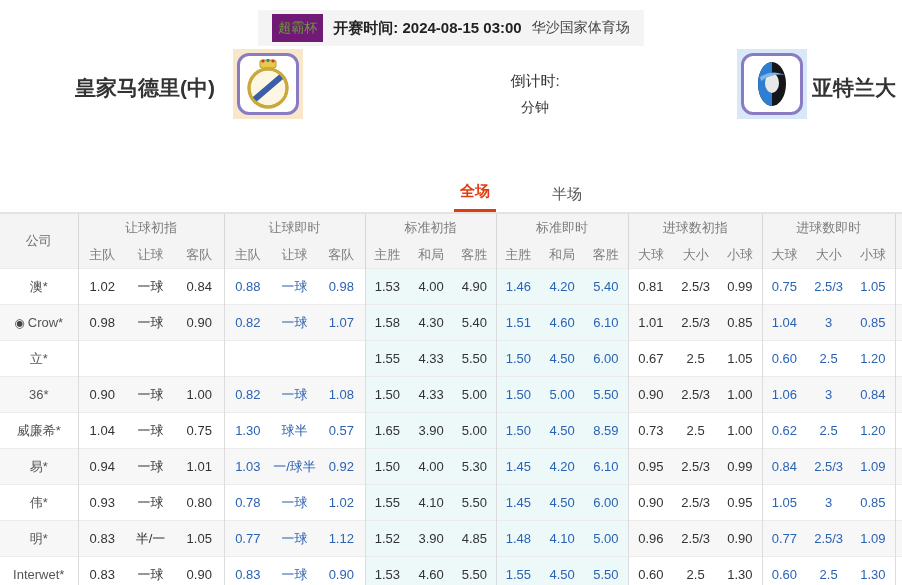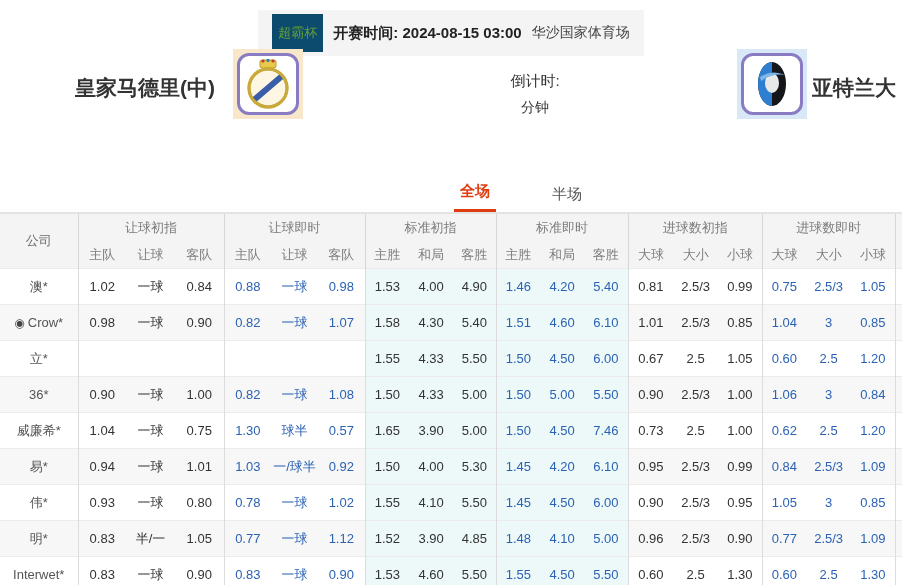--- a/index.html
+++ b/index.html
@@ -3,21 +3,21 @@
 <meta charset="utf-8">
 <style>
   * { margin:0; padding:0; box-sizing:border-box; }
   html,body { width:902px; height:585px; overflow:hidden; background:#fff;
     font-family:"Liberation Sans","DejaVu Sans",sans-serif; }
   .page { position:relative; width:902px; height:585px; background:#fff; }
 
   
   .topbar { position:absolute; top:10px; left:0; width:100%; display:flex; justify-content:center; }
   .topbar-inner { background:#f4f4f4; padding:4px 14px; display:flex; align-items:center; gap:10px; font-size:14px; color:#333; }
-  .league-badge { background:#0c4a6e; color:#67a135; font-size:13px; padding:10px 6px; }
+  .league-badge { background:#701a75; color:#67a135; font-size:13px; padding:5px 6px; }
   .kickoff { font-weight:bold; font-size:15px; color:#222; }
   .venue { color:#444; font-size:14px; }
 
   
   .match-header { position:absolute; top:44px; left:0; width:100%; height:84px; }
   .team-name { position:absolute; font-size:21px; font-weight:bold; color:#333; top:30px; white-space:nowrap; }
   .home-name { left:75px; }
   .away-name { left:812px; }
   .logo-wrap { position:absolute; top:5px; width:70px; height:70px; display:flex; align-items:center; justify-content:center; }
   .home-logo-wrap { left:233px; background:#f9e7cb; }
@@ -269,21 +269,21 @@
             <td class="">一球</td>
             <td class="">0.75</td>
             <td class="gl live">1.30</td>
             <td class="live">球半</td>
             <td class="live">0.57</td>
             <td class="gl tint">1.65</td>
             <td class="tint">3.90</td>
             <td class="tint">5.00</td>
             <td class="gl live tint">1.50</td>
             <td class="live tint">4.50</td>
-            <td class="live tint">7.46</td>
+            <td class="live tint">8.59</td>
             <td class="gl">0.73</td>
             <td class="">2.5</td>
             <td class="">1.00</td>
             <td class="gl live">0.62</td>
             <td class="live">2.5</td>
             <td class="live">1.20</td>
             <td class="gl"></td>
           </tr>
           <tr class="even">
             <td class="company">易*</td>

